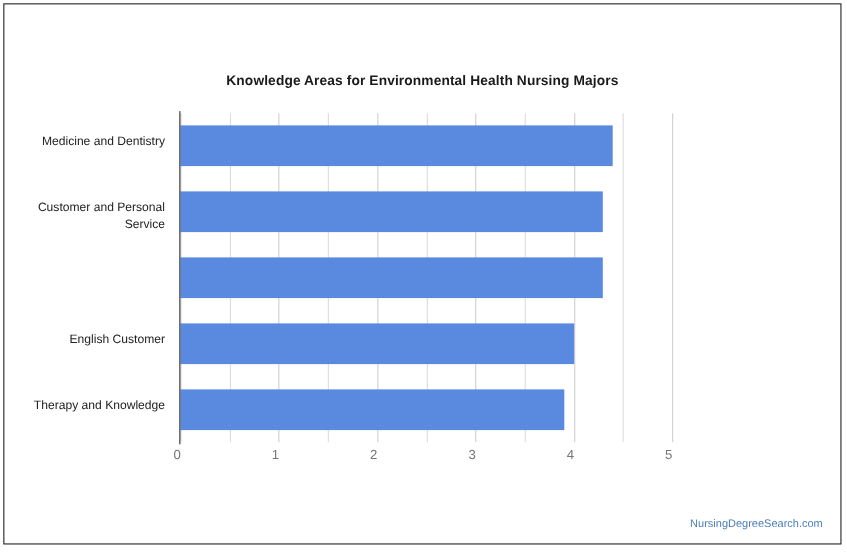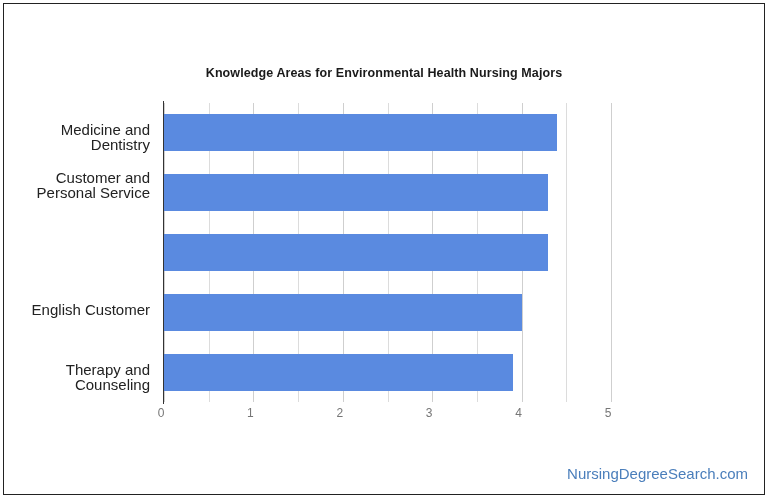--- a/index.html
+++ b/index.html
@@ -76,41 +76,41 @@
     height: 100%;
     background: #5a8ae0;
   }
 
   
   .cat-label {
     position: absolute;
     right: 614px;          
     width: 150px;
     text-align: right;
-    font-size: 15px;
+    font-size: 11px;
     color: #222222;
     line-height: 15px;
   }
 
   
   .tick-label {
     position: absolute;
     top: 402px;
     width: 40px;
     margin-left: -20px;
     text-align: center;
     font-size: 12px;
     color: #767676;
   }
 
   #footer-link {
     position: absolute;
     right: 16px;
     bottom: 12px;
-    font-size: 15px;
+    font-size: 10px;
     color: #4a7ebb;
     text-decoration: none;
     text-align: center;
   }
 </style>
 </head>
 <body>
 
 <div id="card">
 
@@ -142,22 +142,22 @@
       </div>
       <div class="bar-row" style="top: 250.6px; width: 348.66px;">
         <div class="bar" title="Therapy and Counseling: 3.9" style="background: rgb(90, 138, 224);"></div>
       </div>
     </div>
 
   <div id="axis-line"></div>
 
   <a id="footer-link" href="#">NursingDegreeSearch.com</a>
 <div class="cat-label" style="top: 118.4px;">Medicine and Dentistry</div>
-    <div class="cat-label" style="top: 166px;">Customer and Personal Service</div>
+    <div class="cat-label" style="top: 178px;">Customer and Personal Service</div>
     <div class="cat-label" style="top: 297.8px;">English Customer</div>
-    <div class="cat-label" style="top: 357.6px;">Therapy and Counseling</div>
+    <div class="cat-label" style="top: 357.6px;">Therapy and Knowledge</div>
     <div class="tick-label" style="left: 157px;">0</div>
     <div class="tick-label" style="left: 246.4px;">1</div>
     <div class="tick-label" style="left: 335.8px;">2</div>
     <div class="tick-label" style="left: 425.2px;">3</div>
     <div class="tick-label" style="left: 514.6px;">4</div>
     <div class="tick-label" style="left: 604px;">5</div>
   </div>
 
 </body></html>

